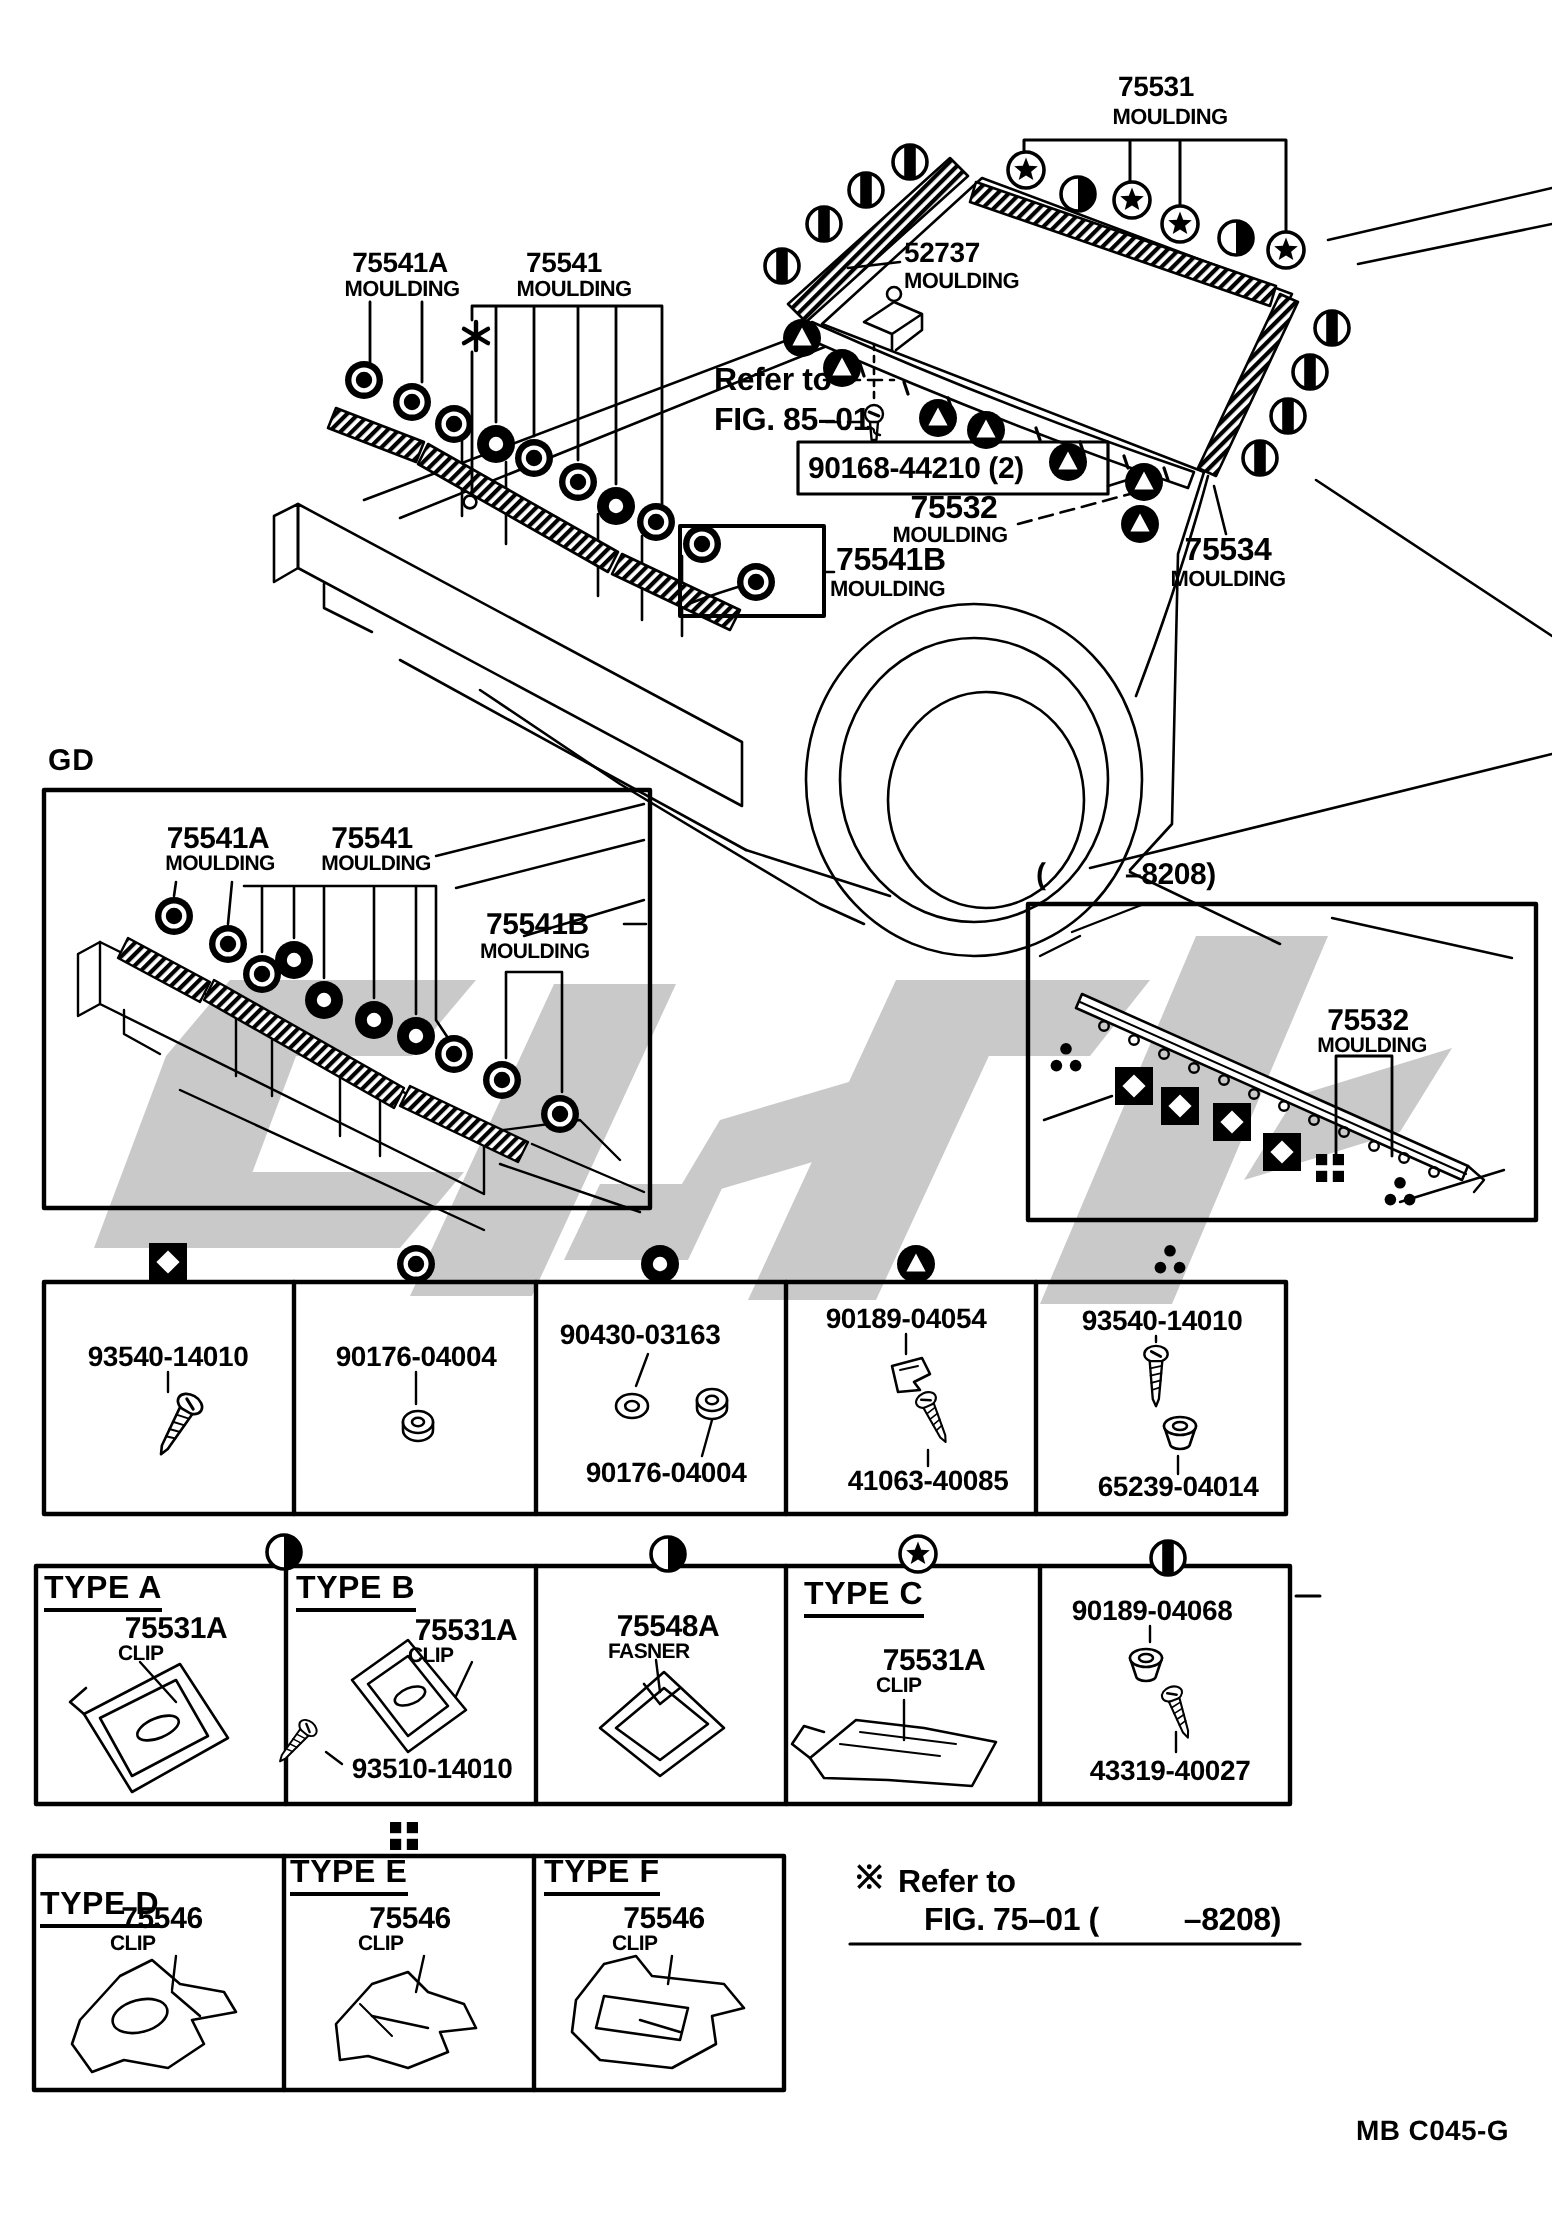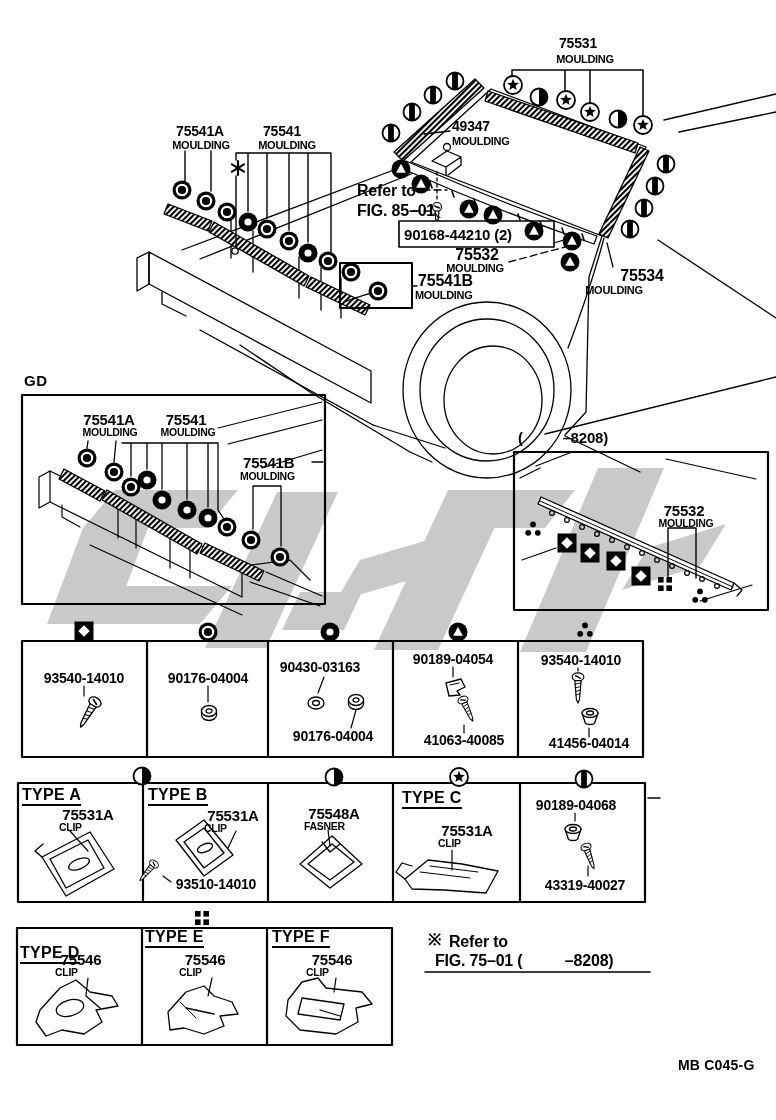--- a/index.html
+++ b/index.html
@@ -384,34 +384,34 @@
   <g>
     <use href="#s-qsq" transform="translate(202,918)"></use>
   </g>
 
   <path d="M425,972 H650" stroke="#000" stroke-width="1.6"></path>
 </svg>
 
 <div>
   <div class="lbl num ctr" style="left:578px;top:36px">75531</div>
   <div class="lbl sub ctr" style="left:585px;top:54px">MOULDING</div>
-  <div class="lbl num" style="left:452px;top:119px">49347</div>
+  <div class="lbl num" style="left:452px;top:119px">52737</div>
   <div class="lbl sub" style="left:452px;top:136px">MOULDING</div>
   <div class="lbl num ctr" style="left:200px;top:124px">75541A</div>
   <div class="lbl sub ctr" style="left:201px;top:140px">MOULDING</div>
   <div class="lbl num ctr" style="left:282px;top:124px">75541</div>
   <div class="lbl sub ctr" style="left:287px;top:140px">MOULDING</div>
   <div class="lbl note" style="left:357px;top:183px">Refer to</div>
   <div class="lbl note" style="left:357px;top:203px">FIG. 85–01</div>
   <div class="lbl num3" style="left:404px;top:227px">90168-44210 (2)</div>
   <div class="lbl num2 ctr" style="left:477px;top:247px">75532</div>
   <div class="lbl sub ctr" style="left:475px;top:263px">MOULDING</div>
   <div class="lbl num2" style="left:418px;top:273px">75541B</div>
   <div class="lbl sub" style="left:415px;top:290px">MOULDING</div>
-  <div class="lbl num2 ctr" style="left:642px;top:268px">75534</div>
+  <div class="lbl num2 ctr" style="left:614px;top:268px">75534</div>
   <div class="lbl sub ctr" style="left:614px;top:285px">MOULDING</div>
 </div>
 
 <div>
   <div class="lbl gd" style="left:24px;top:373px">GD</div>
   <div class="lbl num3 ctr" style="left:109px;top:412px">75541A</div>
   <div class="lbl sub2 ctr" style="left:110px;top:427px">MOULDING</div>
   <div class="lbl num3 ctr" style="left:186px;top:412px">75541</div>
   <div class="lbl sub2 ctr" style="left:188px;top:427px">MOULDING</div>
   <div class="lbl num3" style="left:243px;top:455px">75541B</div>
@@ -425,21 +425,21 @@
 </div>
 
 <div>
   <div class="lbl pn ctr" style="left:84px;top:671px">93540-14010</div>
   <div class="lbl pn ctr" style="left:208px;top:671px">90176-04004</div>
   <div class="lbl pn ctr" style="left:320px;top:660px">90430-03163</div>
   <div class="lbl pn ctr" style="left:333px;top:729px">90176-04004</div>
   <div class="lbl pn ctr" style="left:453px;top:652px">90189-04054</div>
   <div class="lbl pn ctr" style="left:464px;top:733px">41063-40085</div>
   <div class="lbl pn ctr" style="left:581px;top:653px">93540-14010</div>
-  <div class="lbl pn ctr" style="left:589px;top:736px">41456-04014</div>
+  <div class="lbl pn ctr" style="left:589px;top:736px">65239-04014</div>
 </div>
 
 <div>
   <div class="lbl type" style="left:22px;top:787px">TYPE A</div>
   <div class="lbl num3 ctr" style="left:88px;top:807px">75531A</div>
   <div class="lbl sub2" style="left:59px;top:822px">CLIP</div>
   <div class="lbl type" style="left:148px;top:787px">TYPE B</div>
   <div class="lbl num3 ctr" style="left:233px;top:808px">75531A</div>
   <div class="lbl sub2" style="left:204px;top:823px">CLIP</div>
   <div class="lbl pn ctr" style="left:216px;top:877px">93510-14010</div>
@@ -460,17 +460,17 @@
   <div class="lbl num3 ctr" style="left:205px;top:952px">75546</div>
   <div class="lbl sub2" style="left:179px;top:967px">CLIP</div>
   <div class="lbl type" style="left:272px;top:929px">TYPE F</div>
   <div class="lbl num3 ctr" style="left:332px;top:952px">75546</div>
   <div class="lbl sub2" style="left:306px;top:967px">CLIP</div>
 </div>
 
 <div>
   <div class="lbl note" style="left:428px;top:932px">※</div>
   <div class="lbl note" style="left:449px;top:934px">Refer to</div>
-  <div class="lbl note" style="left:435px;top:953px">FIG. 75–01 (          –8208)</div>
+  <div class="lbl note" style="left:462px;top:953px">FIG. 75–01 (          –8208)</div>
   <div class="lbl code" style="left:678px;top:1058px">MB C045-G</div>
 </div>
 
 </div>
 
 </body></html>

